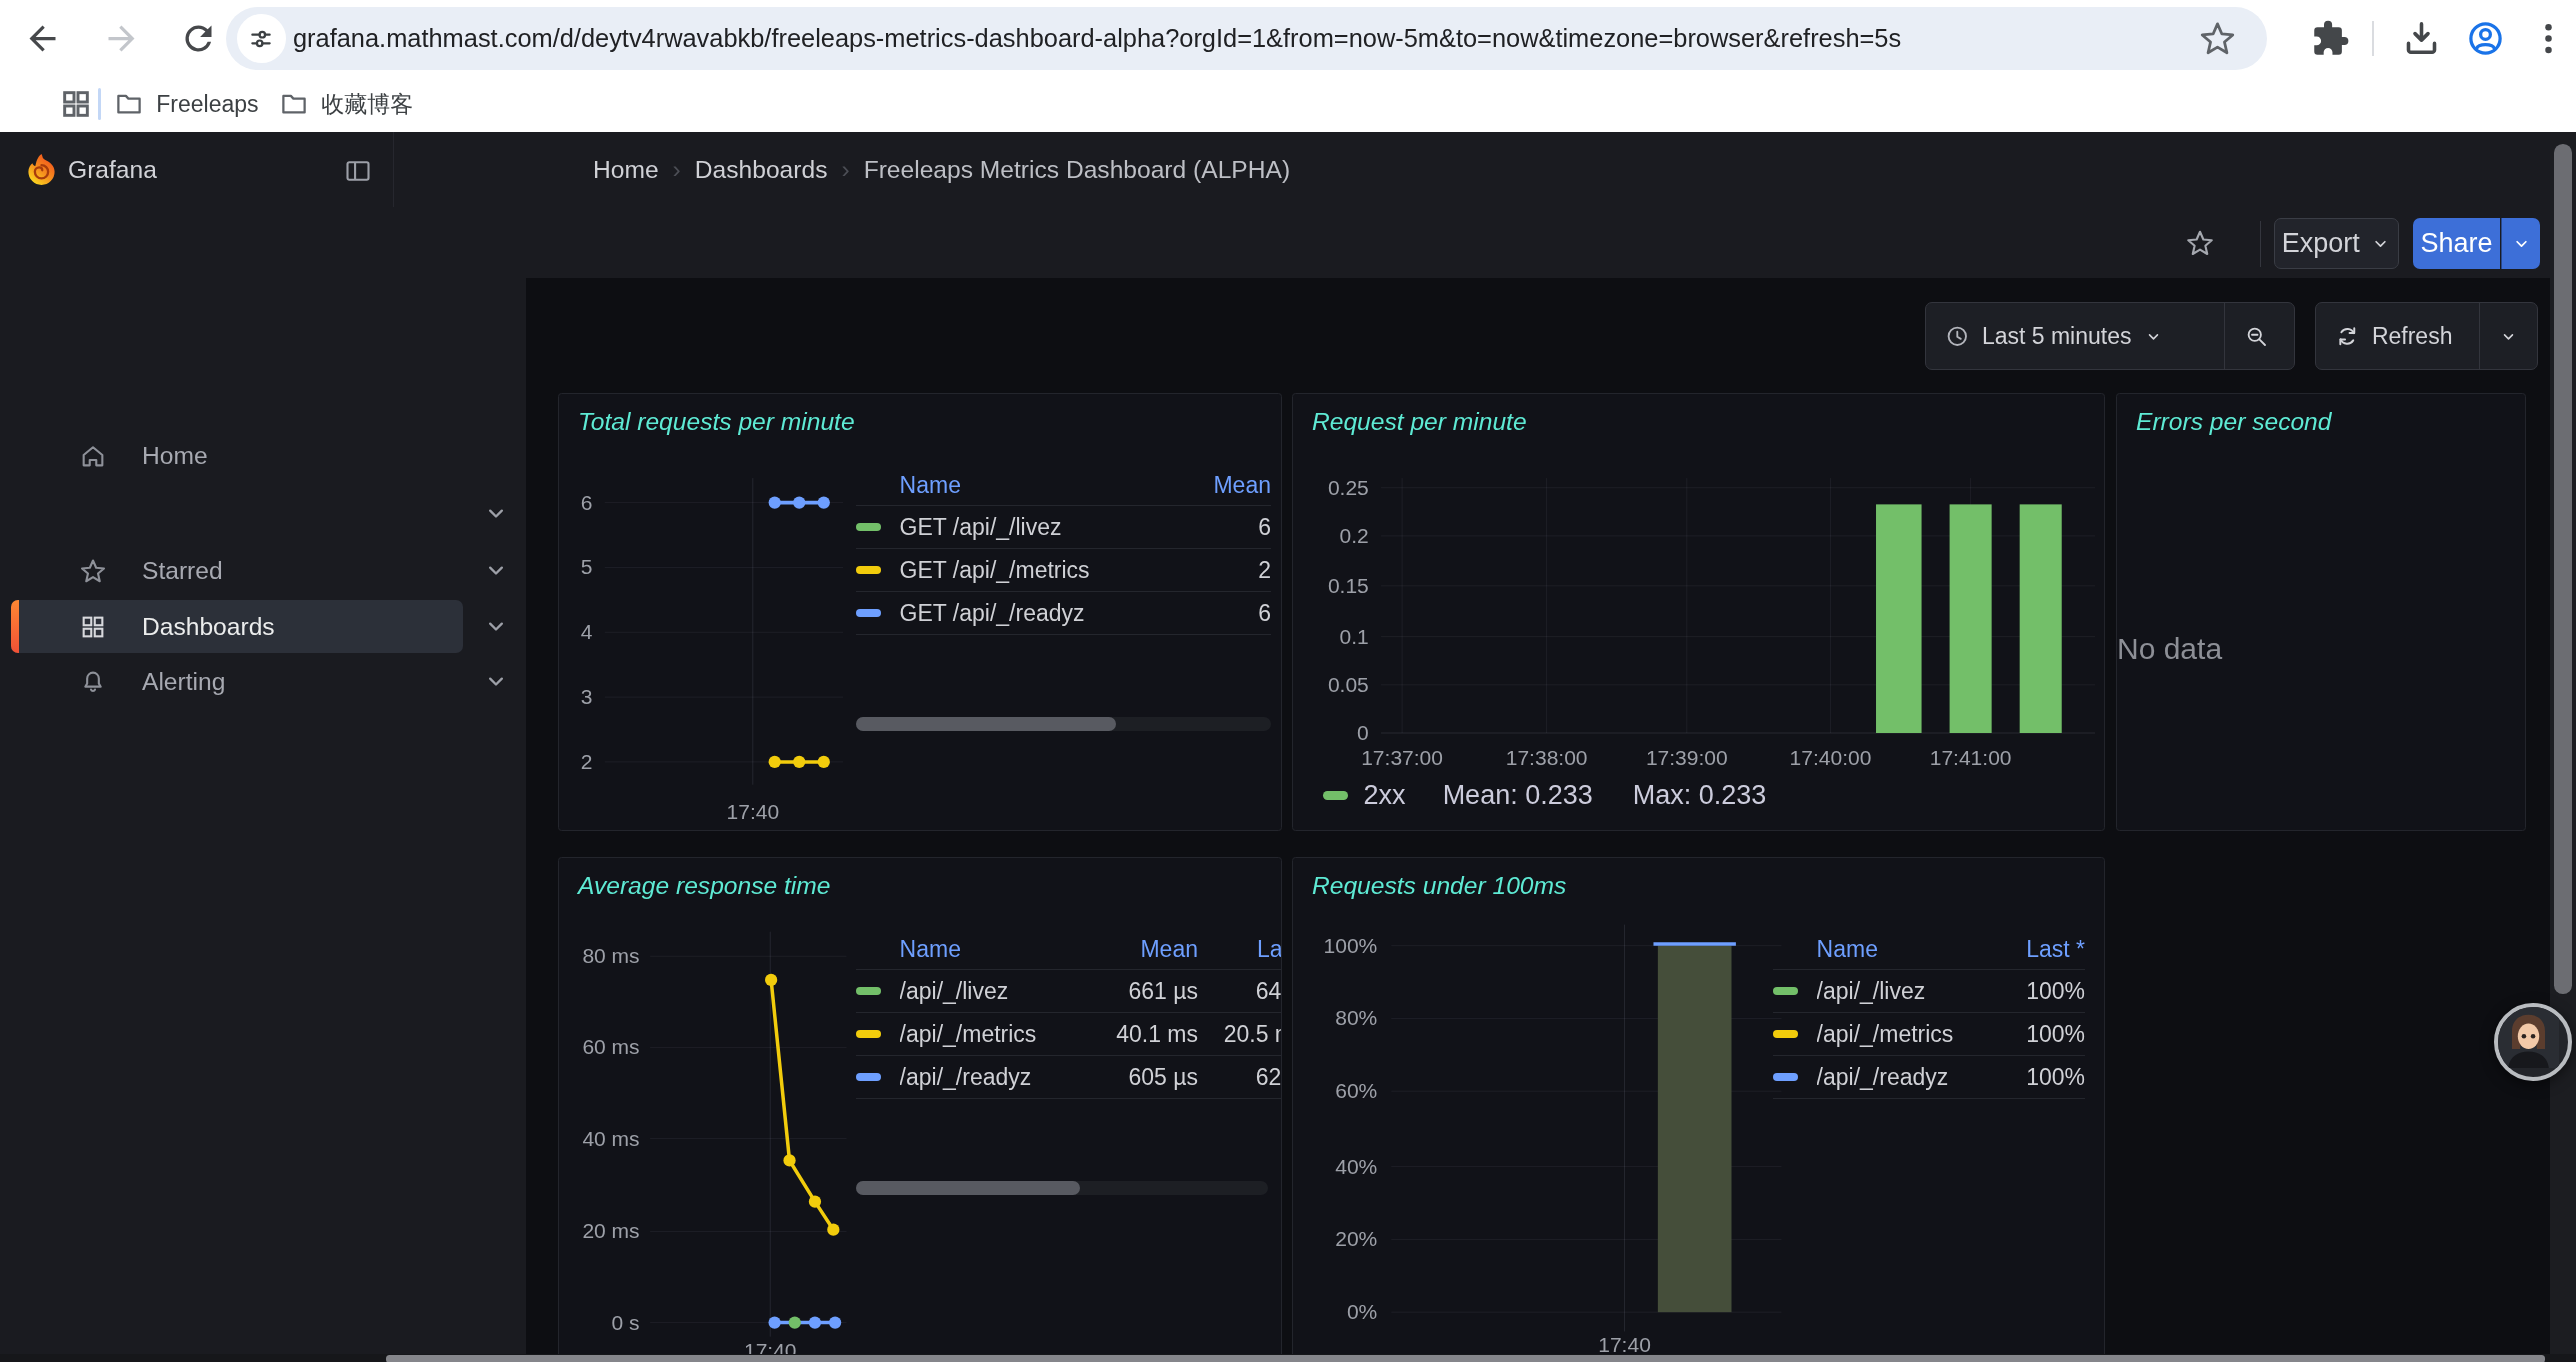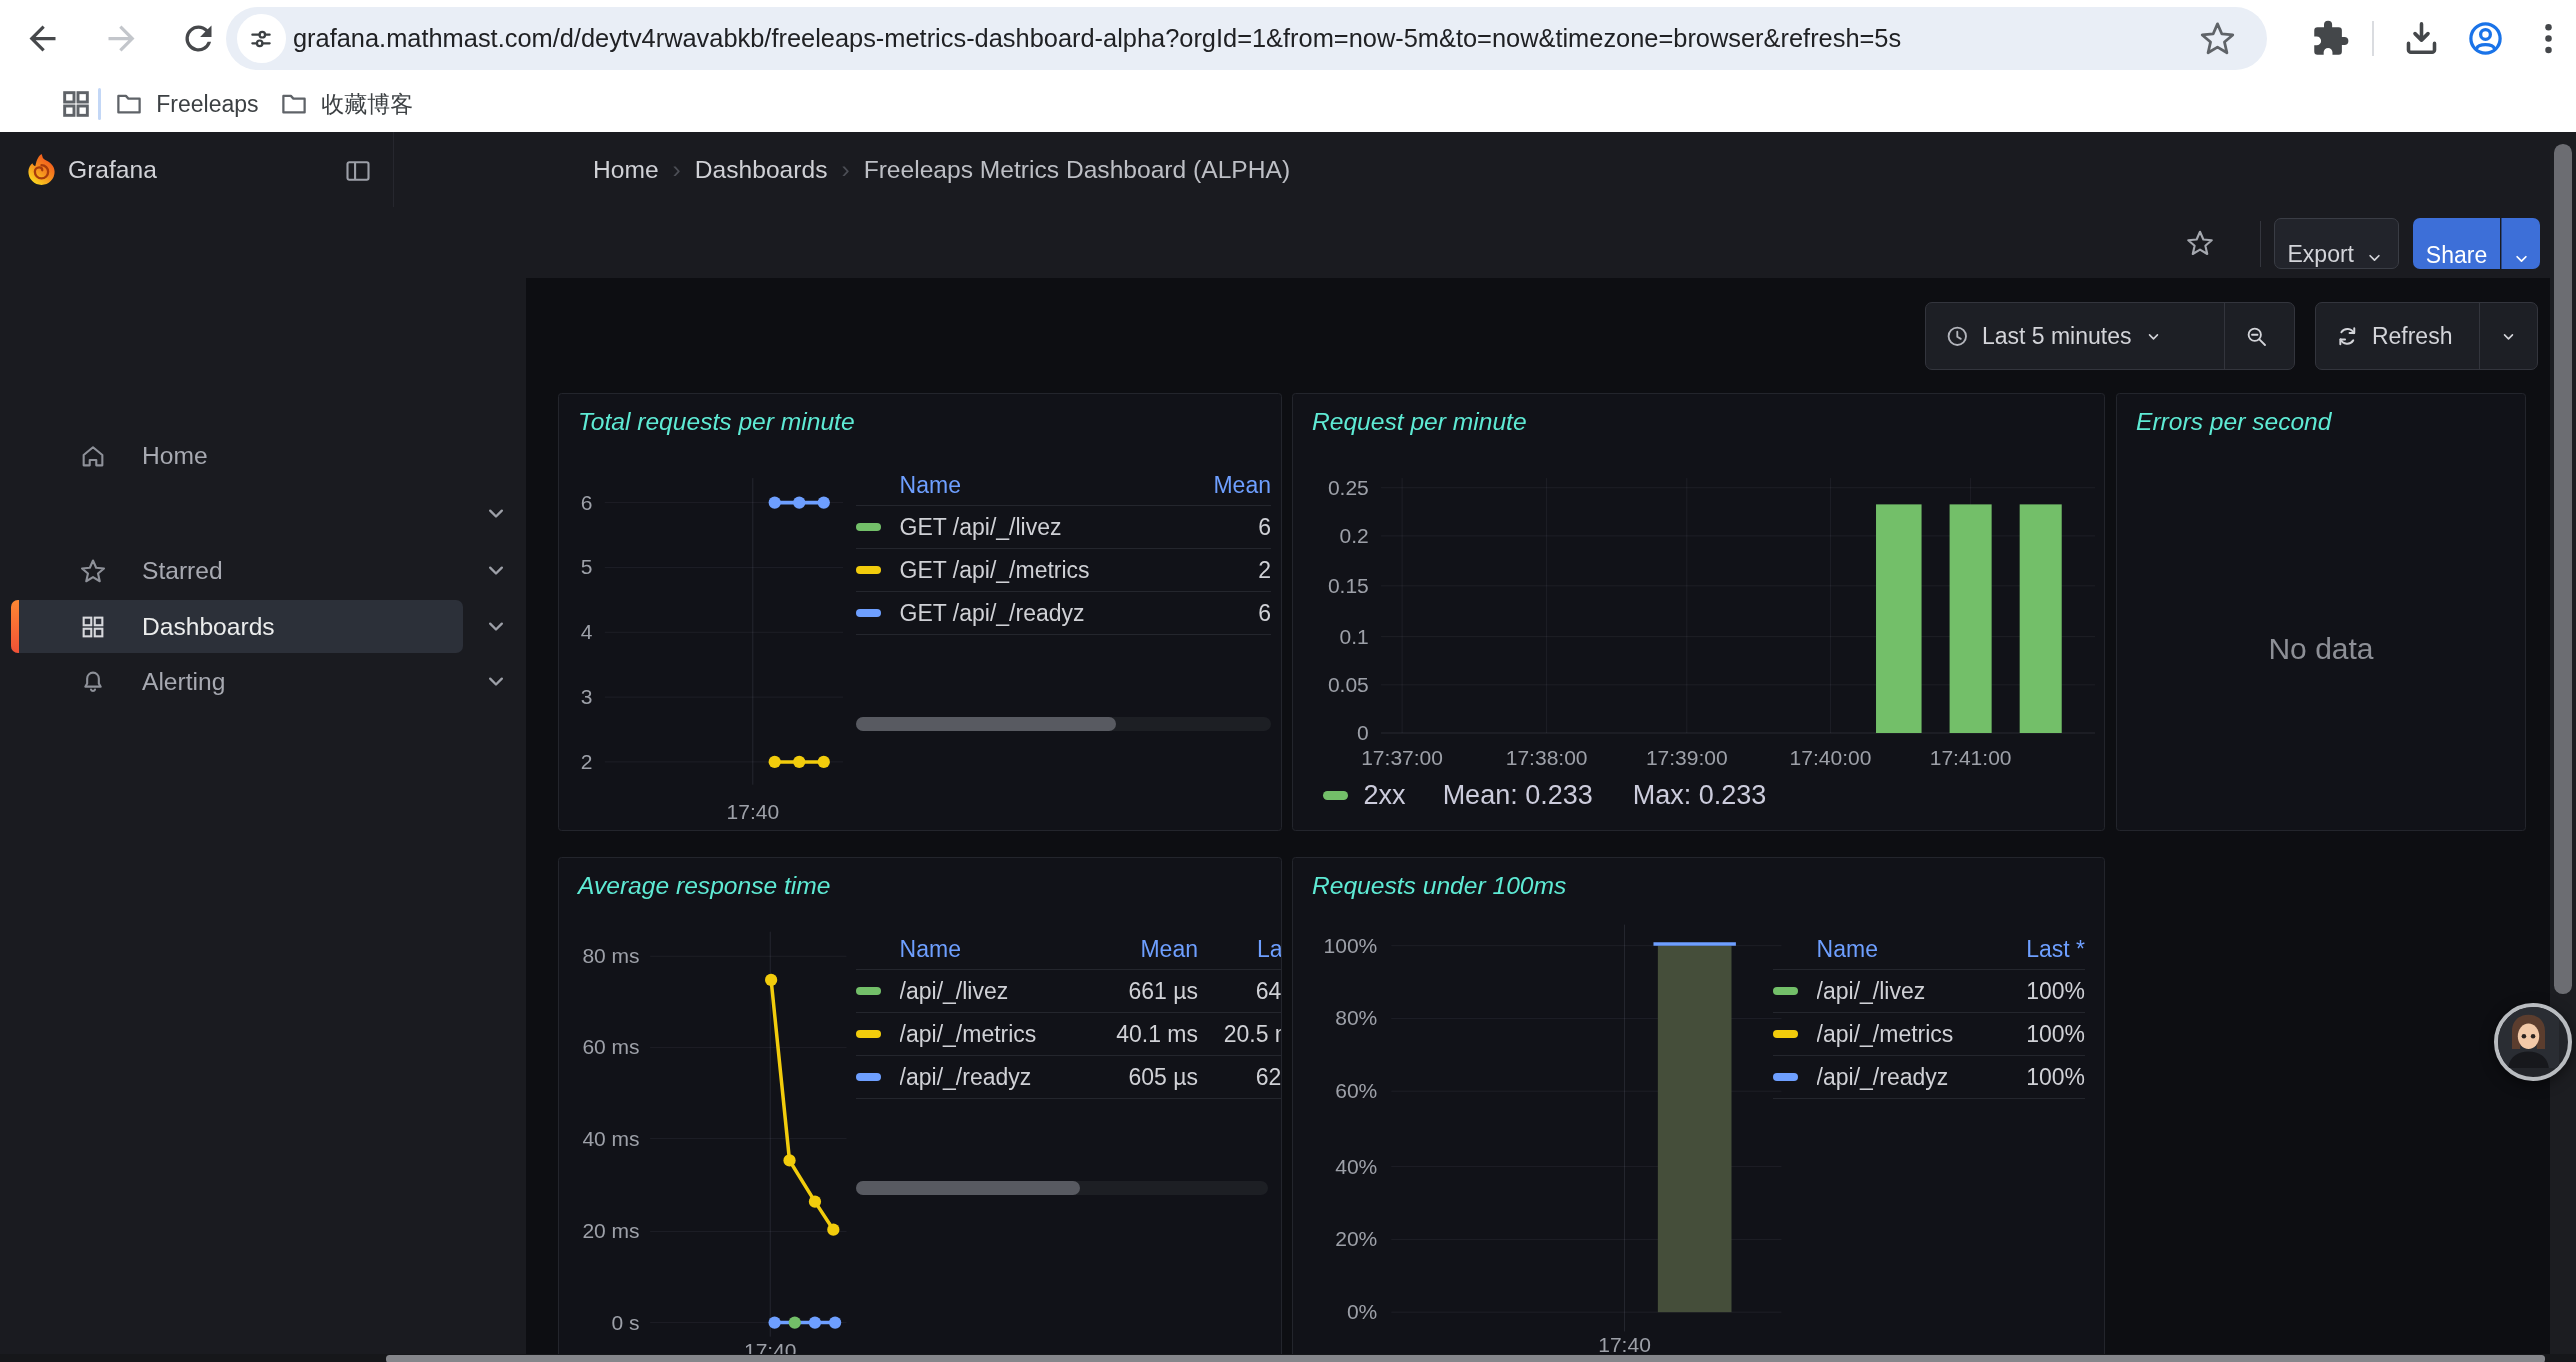--- a/index.html
+++ b/index.html
@@ -35,32 +35,32 @@
   .gnav{position:absolute;left:0;top:207px;width:526px;height:1156px;background:#1a1b20;border-right:0.9px solid #26272e;}
   .nrow{position:absolute;left:0;width:526px;height:51px;display:flex;align-items:center;color:#a7a9b1;font-size:24.6px;}
   .nrow .nicon{position:absolute;left:79px;width:28px;height:28px;color:#8e9199;}
   .nrow .nlabel{position:absolute;left:142px;}
   .nchev{position:absolute;left:482px;width:28px;height:28px;color:#9da0a8;}
   .nsel{position:absolute;left:10.5px;top:393px;width:452px;height:53px;border-radius:7px;background:#2c3039;}
   .nselbar{position:absolute;left:10.5px;top:393px;width:8.8px;height:53px;border-radius:7px 0 0 7px;
            background:linear-gradient(180deg,#ff8833,#f05136);}
   .gtoolbar{position:absolute;left:526px;top:207px;width:2024px;height:71px;background:#1a1b20;}
   .tdiv{position:absolute;left:2260px;top:221px;width:0.9px;height:46px;background:#34363e;}
-  .btn{position:absolute;display:flex;align-items:flex-end;justify-content:center;gap:10.5px;font-size:23px;
+  .btn{position:absolute;display:flex;align-items:center;justify-content:center;gap:10.5px;font-size:27px;
        color:#d3d4d9;background:#22242b;border:0.9px solid #3a3d45;border-radius:7px;box-sizing:border-box;}
   .btn.blue{background:#3d6fd8;border:none;color:#ffffff;font-weight:500;}
   .gcanvas{position:absolute;left:526px;top:278px;width:2024px;height:1085px;background:#0d0e12;}
   .tgroup{position:absolute;top:302px;height:68px;display:flex;background:#1d1f25;border:0.9px solid #33353d;
           border-radius:7px;box-sizing:border-box;color:#d3d4d9;font-size:23px;}
   .tseg{display:flex;align-items:center;gap:12.3px;padding:0 19px;}
   .tseg+.tseg{border-left:0.9px solid #33353d;}
   
   .panel{position:absolute;background:#111218;border:0.9px solid #23252c;border-radius:3.5px;box-sizing:border-box;overflow:hidden;}
   .ptitle{position:absolute;left:19px;top:14px;font-size:24.6px;font-weight:500;color:#5eead4;font-style:italic;}
-  .nodata{position:absolute;left:0;right:0;top:238px;text-align:center;font-size:30px;color:#8d8f96;}
+  .nodata{position:absolute;left:0;right:0;top:238px;text-align:left;font-size:30px;color:#8d8f96;}
   .legend{position:absolute;top:72px;font-size:23px;color:#d0d1d6;}
   .lrow{display:flex;align-items:center;height:42px;border-bottom:0.9px solid #24262d;}
   .lrow.lhead{height:39px;color:#6e9fff;font-weight:500;}
   .pill{width:24.6px;height:8.8px;border-radius:4.4px;margin-right:19px;flex:none;}
   .pill.ph{background:transparent;}
   .g{background:#73bf69;} .y{background:#f2cc0c;} .b{background:#6e9fff;}
   .lname{flex:1;white-space:nowrap;overflow:hidden;}
   .lval{text-align:right;white-space:nowrap;}
   .w80{width:70px;} .w110{width:96px;flex:none;}
   .ltrack{position:absolute;left:0;top:251px;height:14px;border-radius:7px;background:#1d1f24;}

